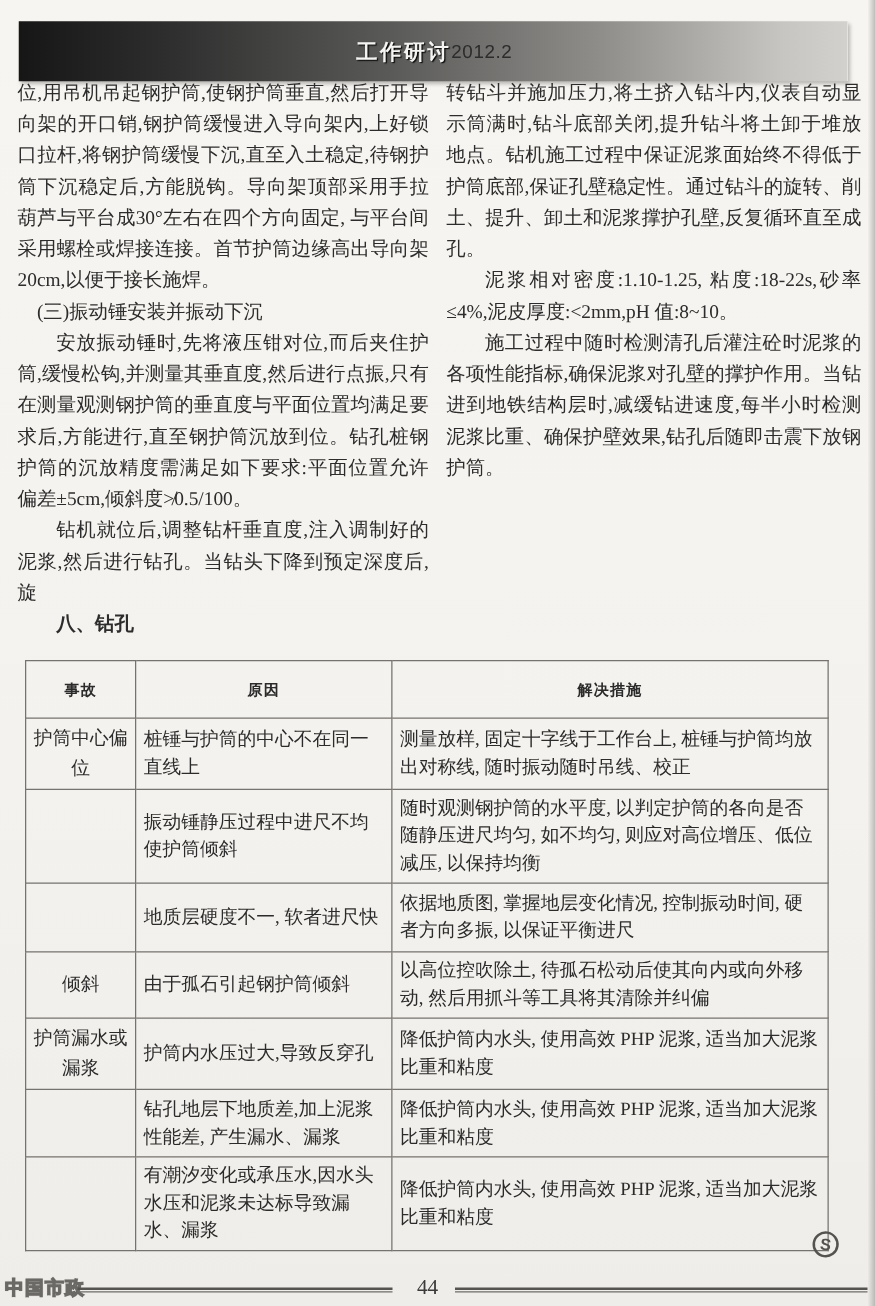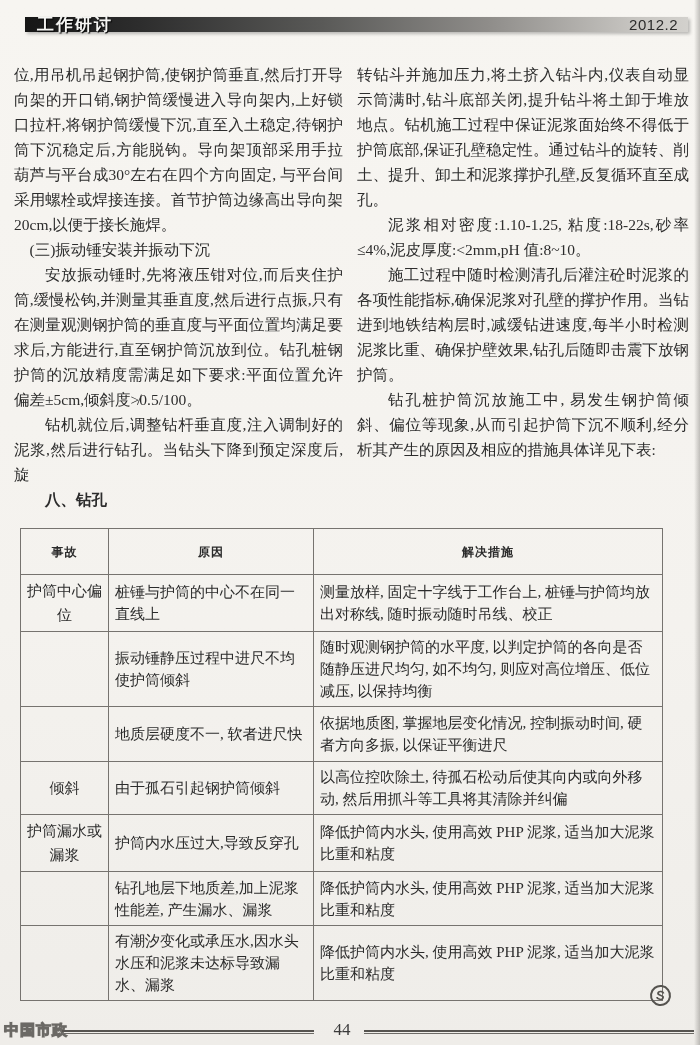--- a/index.html
+++ b/index.html
@@ -13,24 +13,24 @@
     background:linear-gradient(180deg,#f7f5f1 0%,#f4f2ee 60%,#efede9 100%);
     color:#2b2b2b;
   }
   #page::after{ 
     content:""; position:absolute; right:0; top:0; width:6px; height:100%;
     background:linear-gradient(90deg, rgba(0,0,0,0), rgba(90,88,84,.35));
     pointer-events:none;
   }
   
   .header-bar{
-    position:absolute; left:25px; top:17px; width:663px; height:15px;
+    position:absolute; left:15px; top:17px; width:663px; height:48px;
     background:linear-gradient(90deg,#161616 0%,#2e2e2e 18%,#5a5a58 45%,#8f8d8a 70%,#c7c5c1 92%,#d3d1cd 100%);
     box-shadow:2px 2px 3px rgba(0,0,0,.25);
-    display:flex; align-items:center; justify-content:space-between;
+    display:flex; align-items:center; justify-content:center;
     padding:0 10px 0 12px;
   }
   .header-title{
     font-family:"Liberation Sans","DejaVu Sans",sans-serif;
     font-size:17px; font-weight:bold; color:#f4f4f2; letter-spacing:2px;
     text-shadow:1px 1px 1px #000;
   }
   .header-issue{
     font-family:"Liberation Sans","DejaVu Sans",sans-serif;
     font-size:15px; color:#2c2c2c; letter-spacing:.5px;
@@ -116,21 +116,20 @@
     <p class="indent1">(三)振动锤安装并振动下沉</p>
     <p class="indent2">安放振动锤时,先将液压钳对位,而后夹住护筒,缓慢松钩,并测量其垂直度,然后进行点振,只有在测量观测钢护筒的垂直度与平面位置均满足要求后,方能进行,直至钢护筒沉放到位。钻孔桩钢护筒的沉放精度需满足如下要求:平面位置允许偏差±5cm,倾斜度≯0.5/100。</p>
     <p class="indent2">钻机就位后,调整钻杆垂直度,注入调制好的泥浆,然后进行钻孔。当钻头下降到预定深度后,旋</p>
     <p class="indent2 bold-heading">八、钻孔</p>
   </div>
 
   <div class="column col-right">
     <p>转钻斗并施加压力,将土挤入钻斗内,仪表自动显示筒满时,钻斗底部关闭,提升钻斗将土卸于堆放地点。钻机施工过程中保证泥浆面始终不得低于护筒底部,保证孔壁稳定性。通过钻斗的旋转、削土、提升、卸土和泥浆撑护孔壁,反复循环直至成孔。</p>
     <p class="indent2">泥浆相对密度:1.10-1.25, 粘度:18-22s,砂率≤4%,泥皮厚度:&lt;2mm,pH 值:8~10。</p>
     <p class="indent2">施工过程中随时检测清孔后灌注砼时泥浆的各项性能指标,确保泥浆对孔壁的撑护作用。当钻进到地铁结构层时,减缓钻进速度,每半小时检测泥浆比重、确保护壁效果,钻孔后随即击震下放钢护筒。</p>
-    <p class="indent2">钻孔桩护筒沉放施工中, 易发生钢护筒倾斜、偏位等现象,从而引起护筒下沉不顺利,经分析其产生的原因及相应的措施具体详见下表:</p>
   </div>
 
   <table class="problems">
     <colgroup>
         <col class="c1">
         <col class="c2">
         <col class="c3">
       </colgroup>
     <thead>
       <tr>

